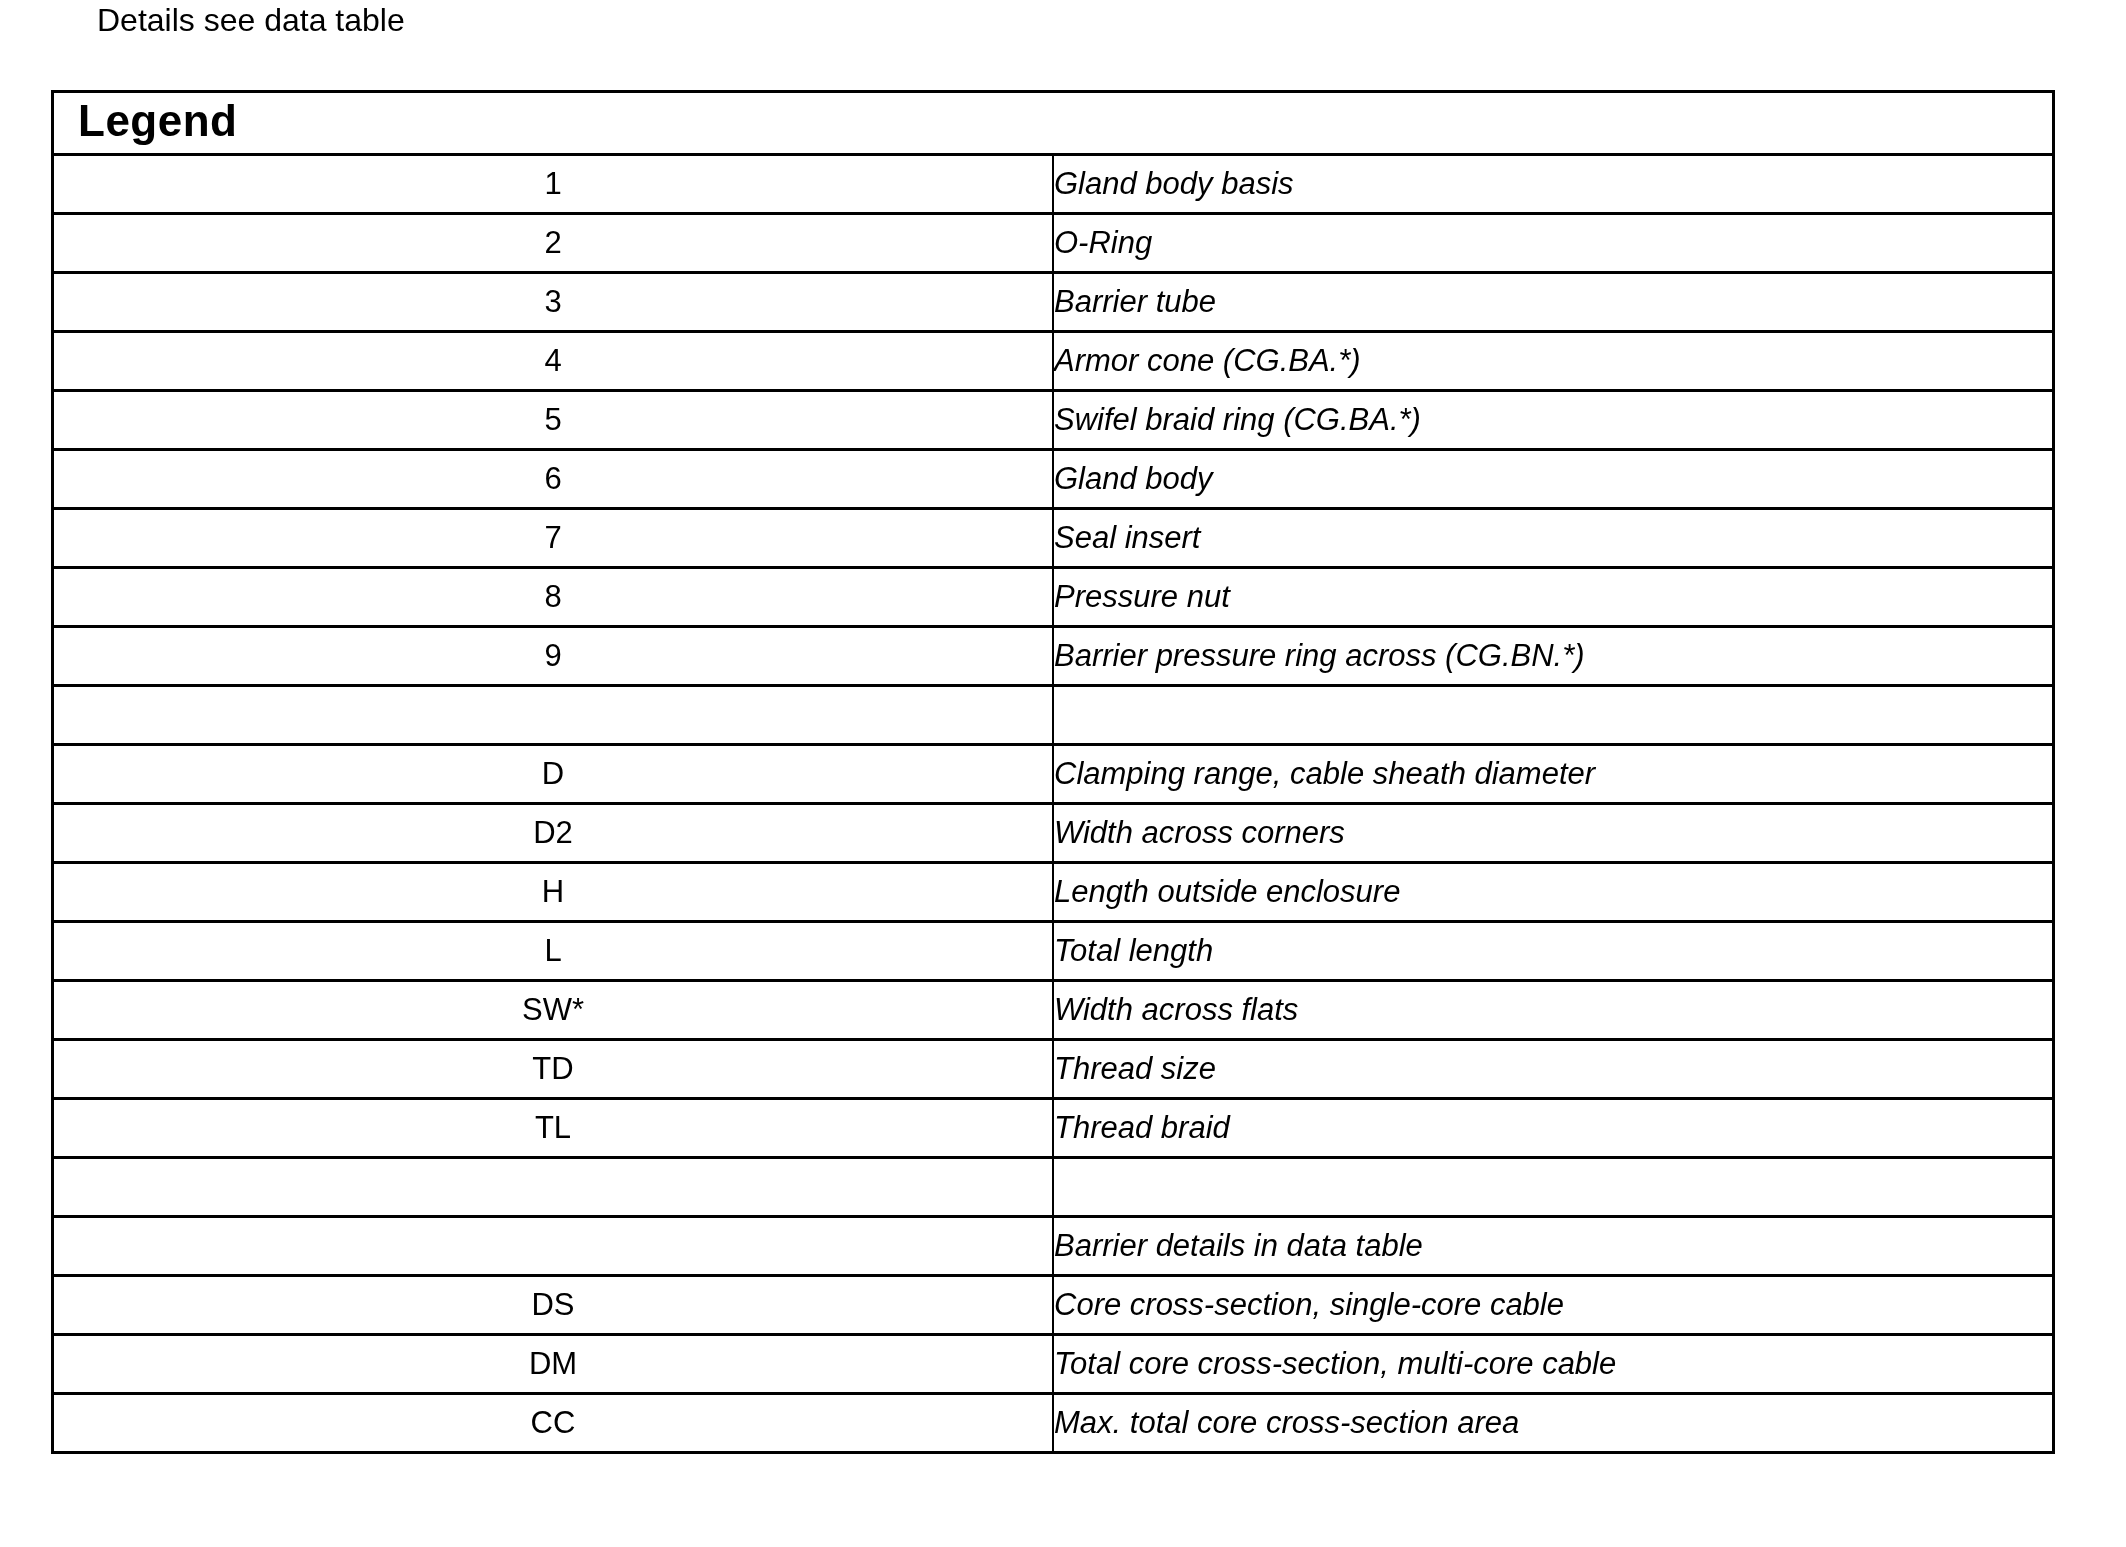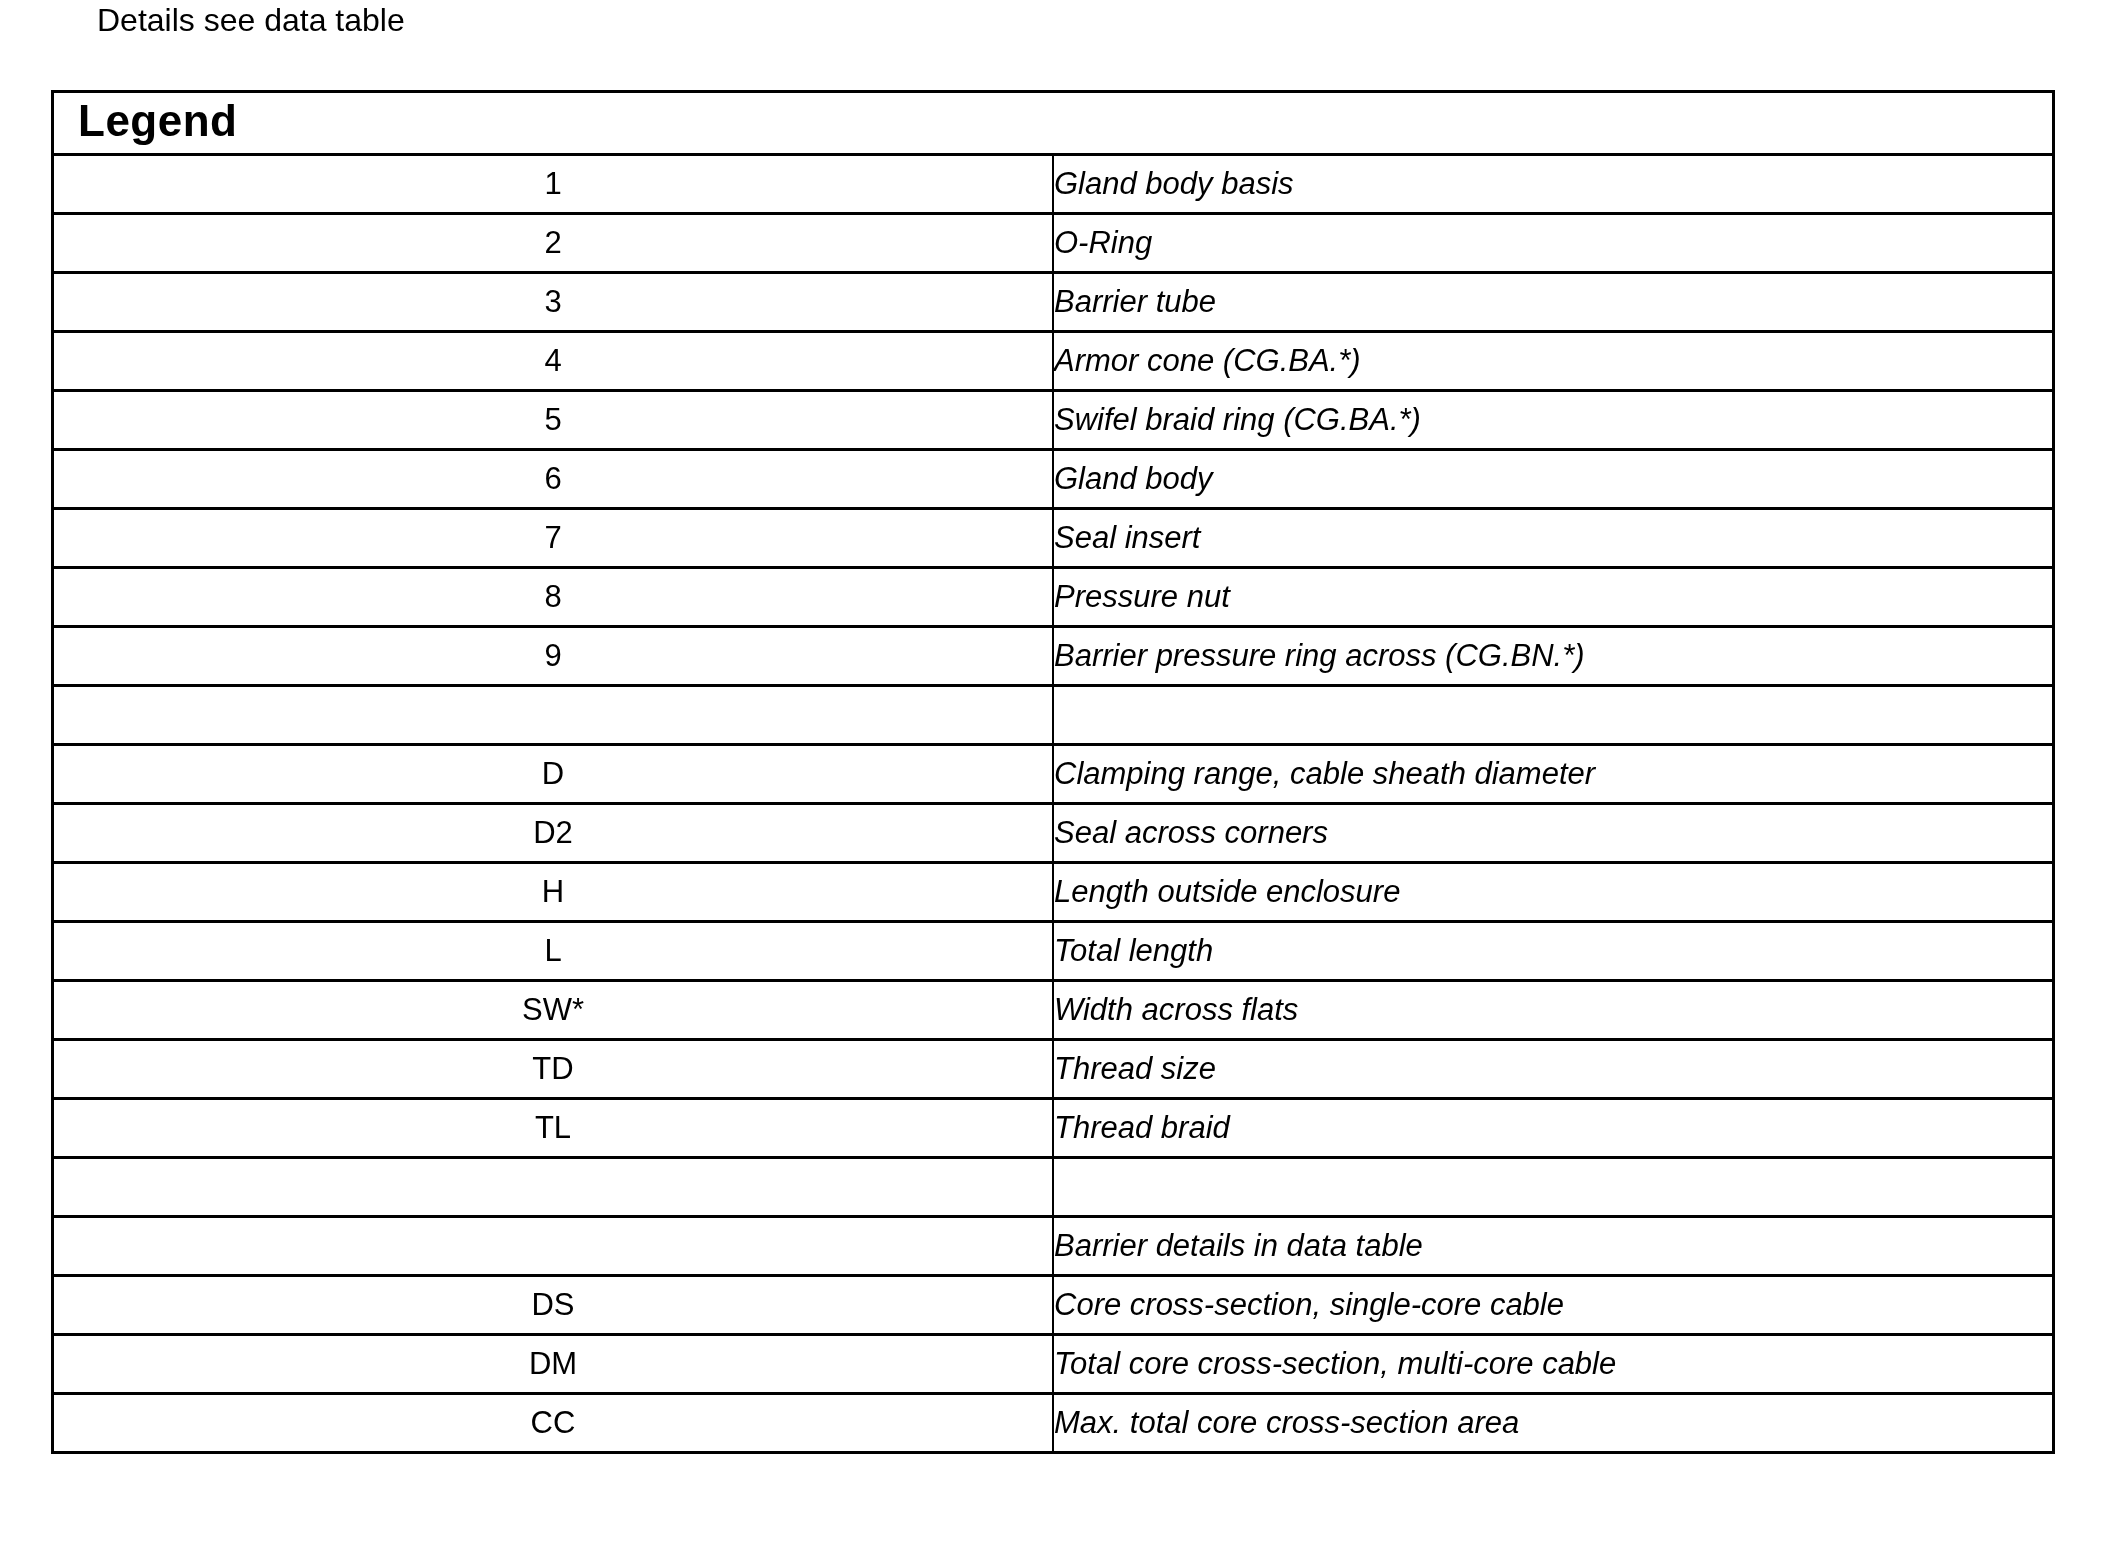--- a/index.html
+++ b/index.html
@@ -117,21 +117,21 @@
         <tr>
           <td class="code"></td>
           <td class="desc"></td>
         </tr>
         <tr>
           <td class="code">D</td>
           <td class="desc">Clamping range, cable sheath diameter</td>
         </tr>
         <tr>
           <td class="code">D2</td>
-          <td class="desc">Seal across corners</td>
+          <td class="desc">Width across corners</td>
         </tr>
         <tr>
           <td class="code">H</td>
           <td class="desc">Length outside enclosure</td>
         </tr>
         <tr>
           <td class="code">L</td>
           <td class="desc">Total length</td>
         </tr>
         <tr>

